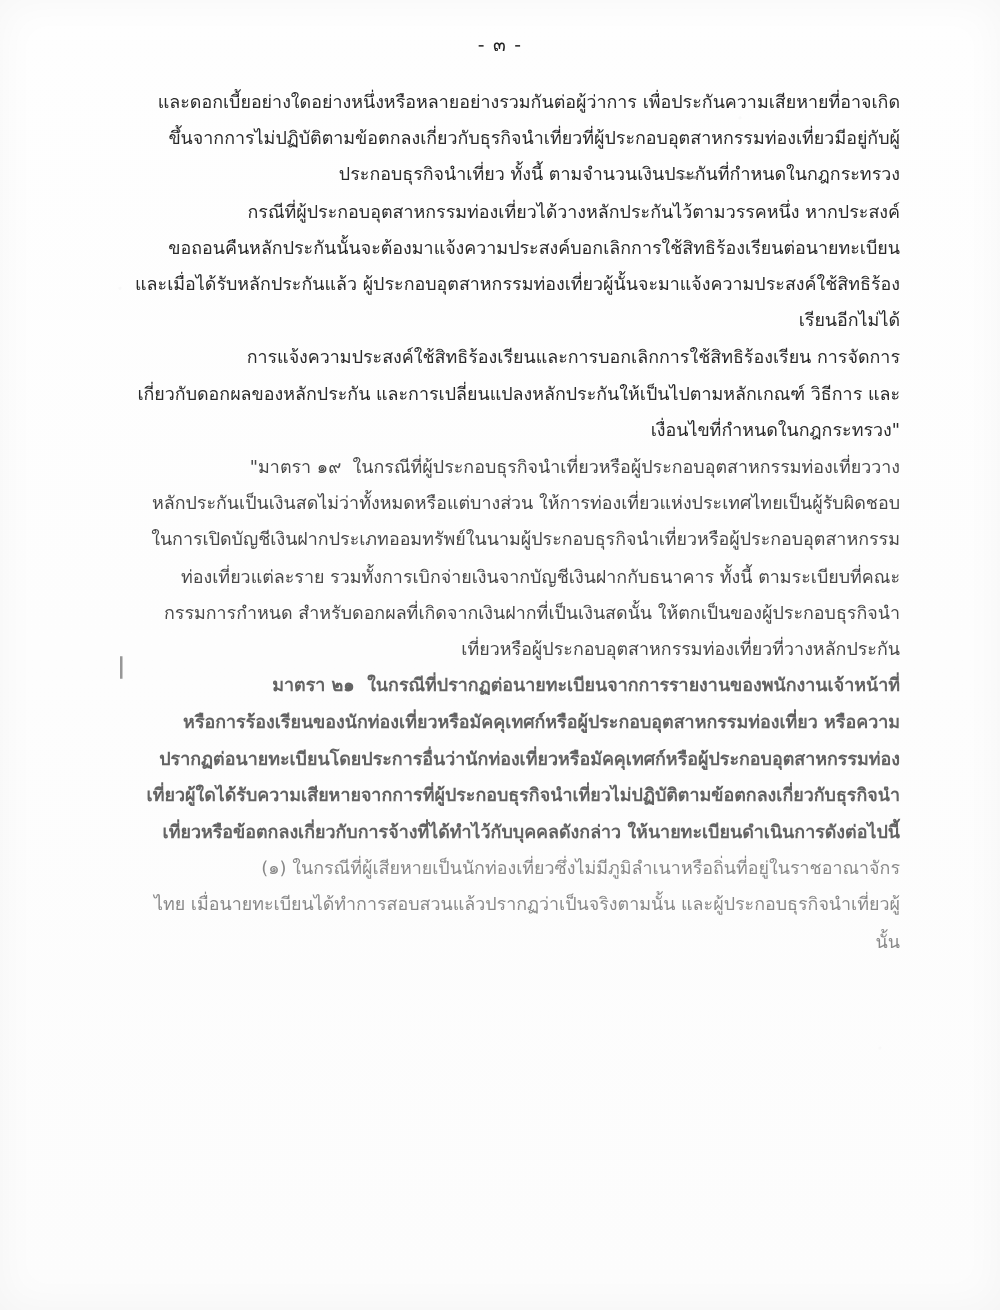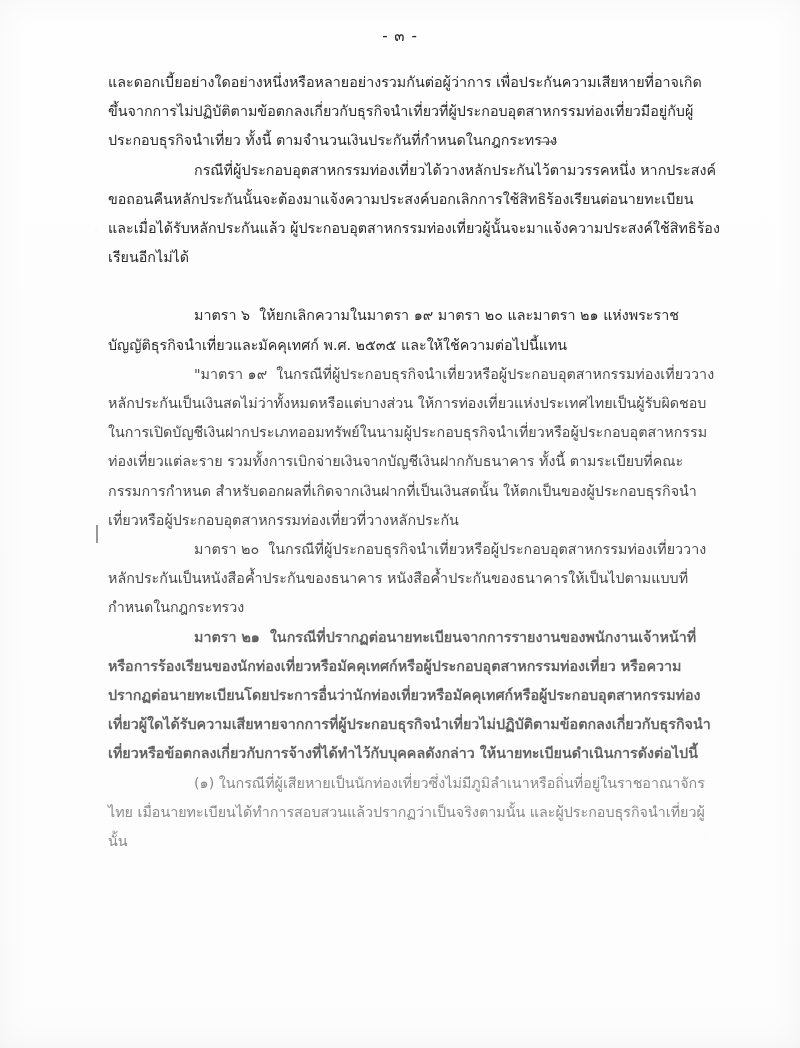--- a/index.html
+++ b/index.html
@@ -37,21 +37,21 @@
     color: #222;
   }
   .body-text {
     position: absolute;
     top: 68px;
     left: 108px;
     width: 612px;
     font-size: 14.3px;
     line-height: 29.2px;
     color: #1b1b1b;
-    text-align: left;
+    text-align: right;
   }
   .para {
     margin: 0;
     white-space: pre-wrap;
   }
   .para.indent {
     text-indent: 86px;
   }
   .gap-before {
     margin-top: 29px;
@@ -94,26 +94,25 @@
 <div class="page">
 
   <div class="page-number">- ๓ -</div>
 
   <div class="body-text">
 
     <p class="para fade-1">และดอกเบี้ยอย่างใดอย่างหนึ่งหรือหลายอย่างรวมกันต่อผู้ว่าการ เพื่อประกันความเสียหายที่อาจเกิดขึ้นจากการไม่ปฏิบัติตามข้อตกลงเกี่ยวกับธุรกิจนำเที่ยวที่ผู้ประกอบอุตสาหกรรมท่องเที่ยวมีอยู่กับผู้ประกอบธุรกิจนำเที่ยว ทั้งนี้ ตามจำนวนเงินประกันที่กำหนดในกฎกระทรวง</p>
 
     <p class="para indent fade-1">กรณีที่ผู้ประกอบอุตสาหกรรมท่องเที่ยวได้วางหลักประกันไว้ตามวรรคหนึ่ง หากประสงค์ขอถอนคืนหลักประกันนั้นจะต้องมาแจ้งความประสงค์บอกเลิกการใช้สิทธิร้องเรียนต่อนายทะเบียน และเมื่อได้รับหลักประกันแล้ว ผู้ประกอบอุตสาหกรรมท่องเที่ยวผู้นั้นจะมาแจ้งความประสงค์ใช้สิทธิร้องเรียนอีกไม่ได้</p>
 
+    <p class="para indent fade-1">การแจ้งความประสงค์ใช้สิทธิร้องเรียนและการบอกเลิกการใช้สิทธิร้องเรียน การจัดการเกี่ยวกับดอกผลของหลักประกัน และการเปลี่ยนแปลงหลักประกันให้เป็นไปตามหลักเกณฑ์ วิธีการ และเงื่อนไขที่กำหนดในกฎกระทรวง"</p>
 
-    <p class="para indent fade-1 gap-before">มาตรา ๖  ให้ยกเลิกความในมาตรา ๑๙ มาตรา ๒๐ และมาตรา ๒๑ แห่งพระราชบัญญัติธุรกิจนำเที่ยวและมัคคุเทศก์ พ.ศ. ๒๕๓๕ และให้ใช้ความต่อไปนี้แทน</p>
 
     <p class="para indent fade-2">"มาตรา ๑๙  ในกรณีที่ผู้ประกอบธุรกิจนำเที่ยวหรือผู้ประกอบอุตสาหกรรมท่องเที่ยววางหลักประกันเป็นเงินสดไม่ว่าทั้งหมดหรือแต่บางส่วน ให้การท่องเที่ยวแห่งประเทศไทยเป็นผู้รับผิดชอบในการเปิดบัญชีเงินฝากประเภทออมทรัพย์ในนามผู้ประกอบธุรกิจนำเที่ยวหรือผู้ประกอบอุตสาหกรรมท่องเที่ยวแต่ละราย รวมทั้งการเบิกจ่ายเงินจากบัญชีเงินฝากกับธนาคาร ทั้งนี้ ตามระเบียบที่คณะกรรมการกำหนด สำหรับดอกผลที่เกิดจากเงินฝากที่เป็นเงินสดนั้น ให้ตกเป็นของผู้ประกอบธุรกิจนำเที่ยวหรือผู้ประกอบอุตสาหกรรมท่องเที่ยวที่วางหลักประกัน</p>
 
-    <p class="para indent fade-2">มาตรา ๒๐  ในกรณีที่ผู้ประกอบธุรกิจนำเที่ยวหรือผู้ประกอบอุตสาหกรรมท่องเที่ยววางหลักประกันเป็นหนังสือค้ำประกันของธนาคาร หนังสือค้ำประกันของธนาคารให้เป็นไปตามแบบที่กำหนดในกฎกระทรวง</p>
 
     <p class="para indent fade-3">มาตรา ๒๑  ในกรณีที่ปรากฏต่อนายทะเบียนจากการรายงานของพนักงานเจ้าหน้าที่หรือการร้องเรียนของนักท่องเที่ยวหรือมัคคุเทศก์หรือผู้ประกอบอุตสาหกรรมท่องเที่ยว หรือความปรากฏต่อนายทะเบียนโดยประการอื่นว่านักท่องเที่ยวหรือมัคคุเทศก์หรือผู้ประกอบอุตสาหกรรมท่องเที่ยวผู้ใดได้รับความเสียหายจากการที่ผู้ประกอบธุรกิจนำเที่ยวไม่ปฏิบัติตามข้อตกลงเกี่ยวกับธุรกิจนำเที่ยวหรือข้อตกลงเกี่ยวกับการจ้างที่ได้ทำไว้กับบุคคลดังกล่าว ให้นายทะเบียนดำเนินการดังต่อไปนี้</p>
 
     <p class="para indent fade-5">(๑) ในกรณีที่ผู้เสียหายเป็นนักท่องเที่ยวซึ่งไม่มีภูมิลำเนาหรือถิ่นที่อยู่ในราชอาณาจักรไทย เมื่อนายทะเบียนได้ทำการสอบสวนแล้วปรากฏว่าเป็นจริงตามนั้น และผู้ประกอบธุรกิจนำเที่ยวผู้นั้น</p>
 
   </div>
 
   <div class="mark mark-left-tick"></div>
   <div class="mark mark-dot-a"></div>
   <div class="edge-shadow"></div>

